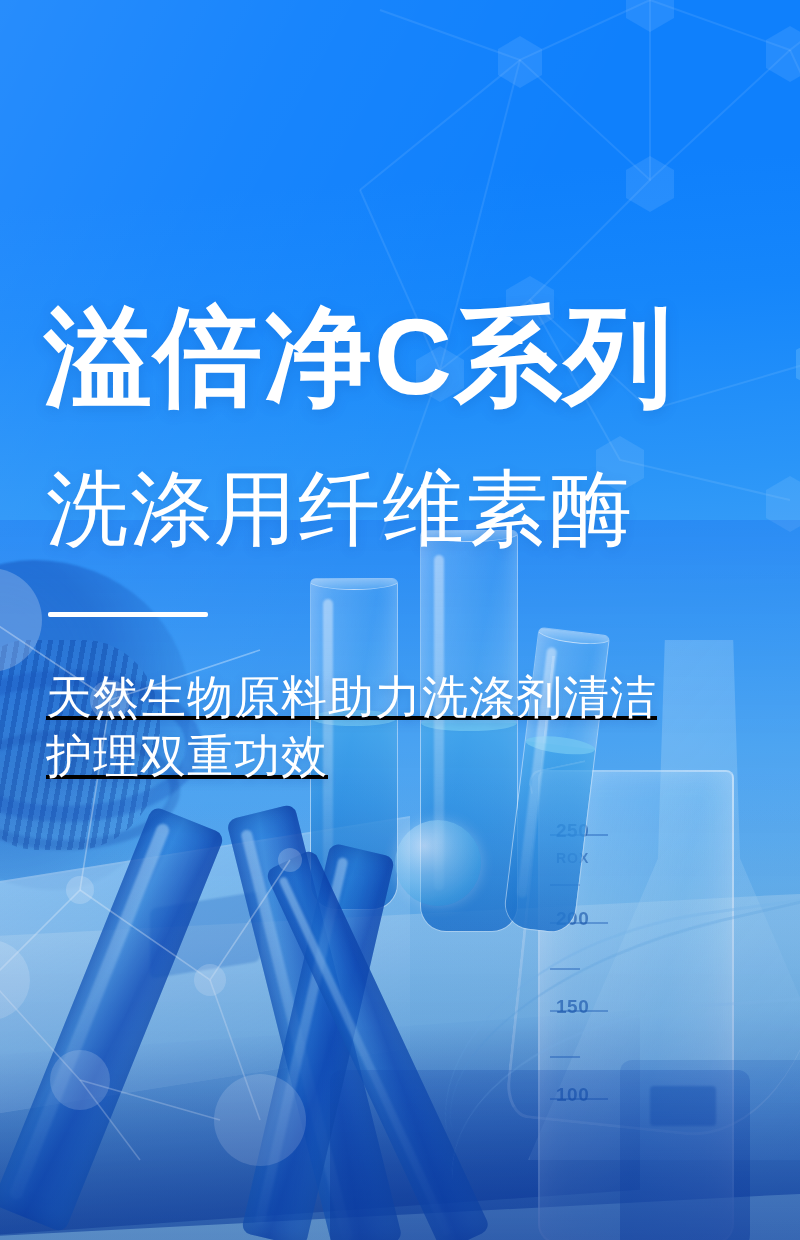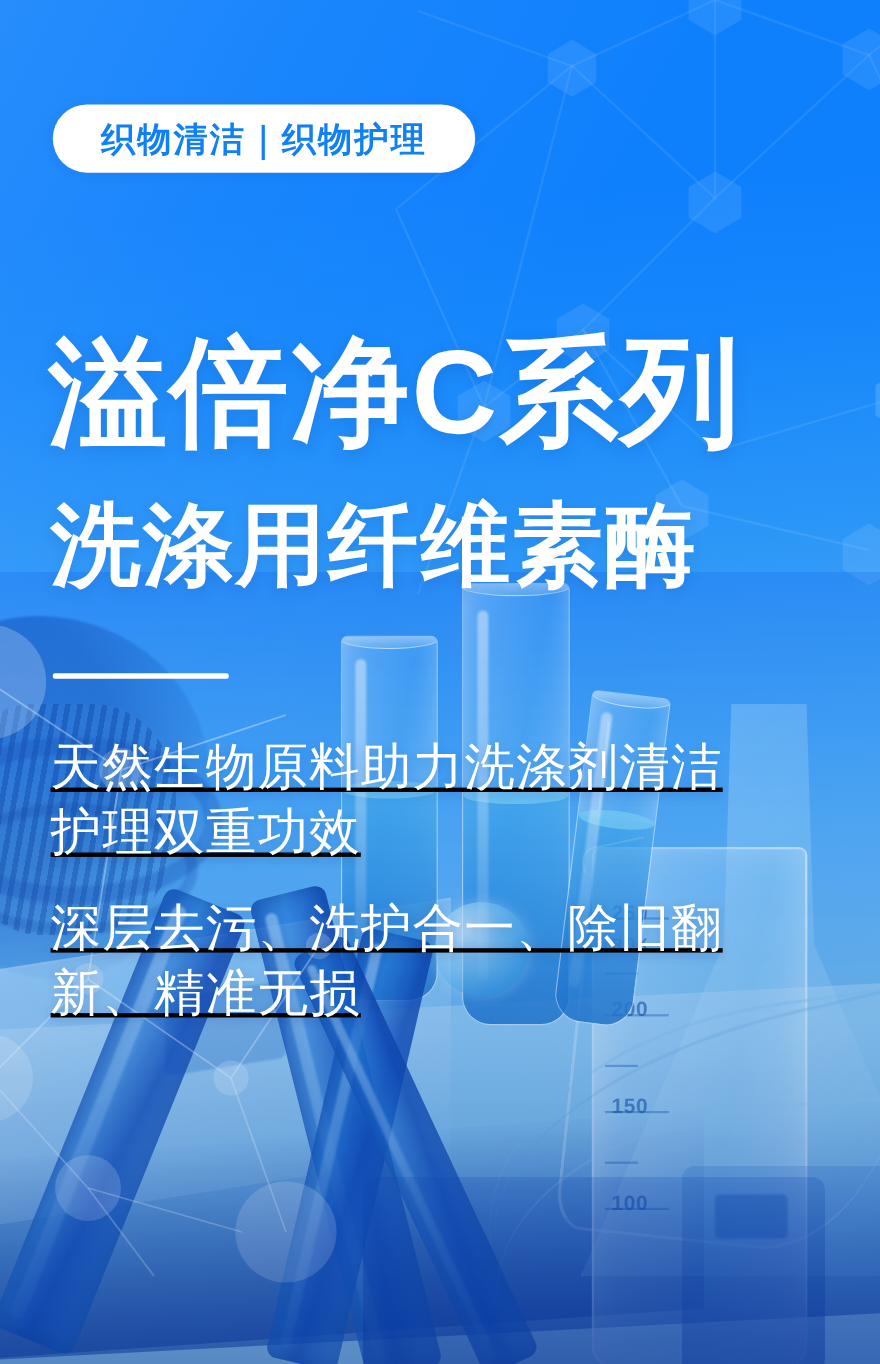--- a/index.html
+++ b/index.html
@@ -285,22 +285,22 @@
     letter-spacing:2px;white-space:nowrap;line-height:1;
   }
 
   .title{
     position:absolute;left:44px;top:300px;
     font-size:108px;font-weight:800;color:#ffffff;
     letter-spacing:2px;line-height:1.06;white-space:nowrap;
     text-shadow:0 3px 14px rgba(10,60,150,.18);
   }
   .subtitle{
-    position:absolute;left:46px;top:452px;
-    font-size:82px;font-weight:700;color:#ffffff;
+    position:absolute;left:46px;top:464px;
+    font-size:82px;font-weight:400;color:#ffffff;
     letter-spacing:2px;line-height:1.1;white-space:nowrap;
     text-shadow:0 3px 12px rgba(10,60,150,.16);
   }
 
   .divider{
     position:absolute;left:48px;top:612px;
     width:160px;height:5px;background:#ffffff;border-radius:2px;
   }
 
   .desc{position:absolute;left:46px;top:668px;width:640px;text-decoration:underline;}
@@ -451,29 +451,25 @@
         <circle cx="300" cy="560" r="46"></circle>
         <circle cx="330" cy="300" r="12"></circle>
       </g>
     </svg>
   </div>
 
   <div class="bg-layer bg-bottomwash"></div>
 
   <div class="content">
 
-    <div class="badge">
-      <span class="badge-text">织物清洁｜织物护理</span>
-    </div>
 
     <div class="title">溢倍净C系列</div>
 
     <div class="subtitle">洗涤用纤维素酶</div>
 
     <div class="divider"></div>
 
     <div class="desc">
       <p>天然生物原料助力洗涤剂清洁护理双重功效</p>
-      <p class="gap">深层去污、洗护合一、除旧翻新、精准无损</p>
     </div>
 
   </div>
 </div>
 
 </body></html>

